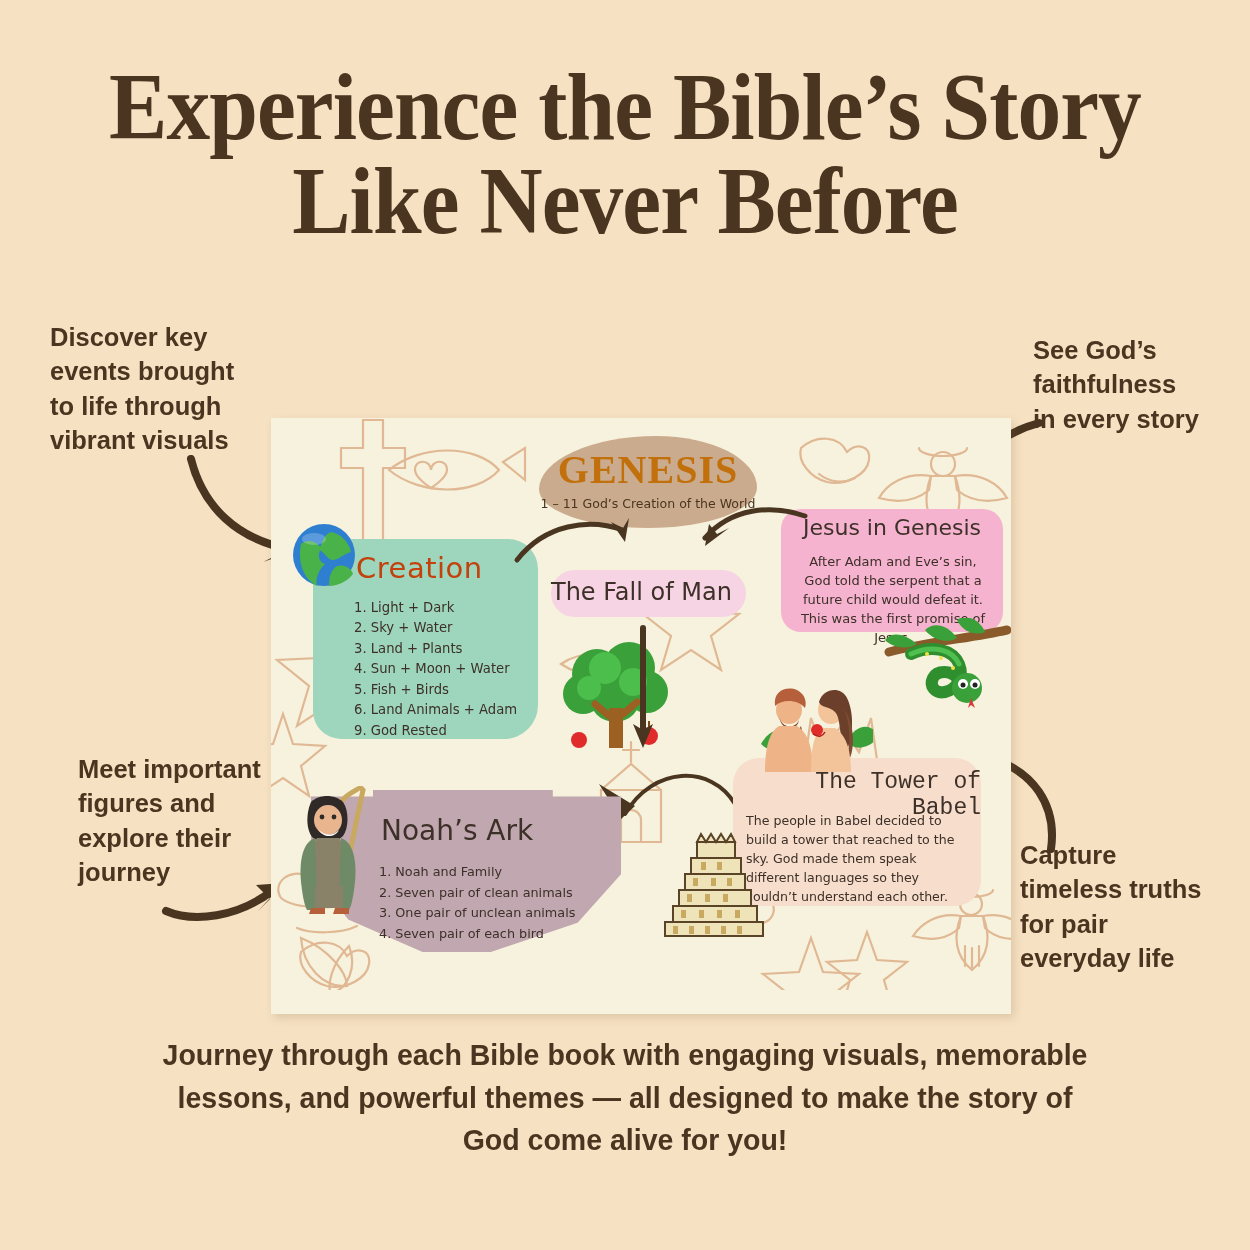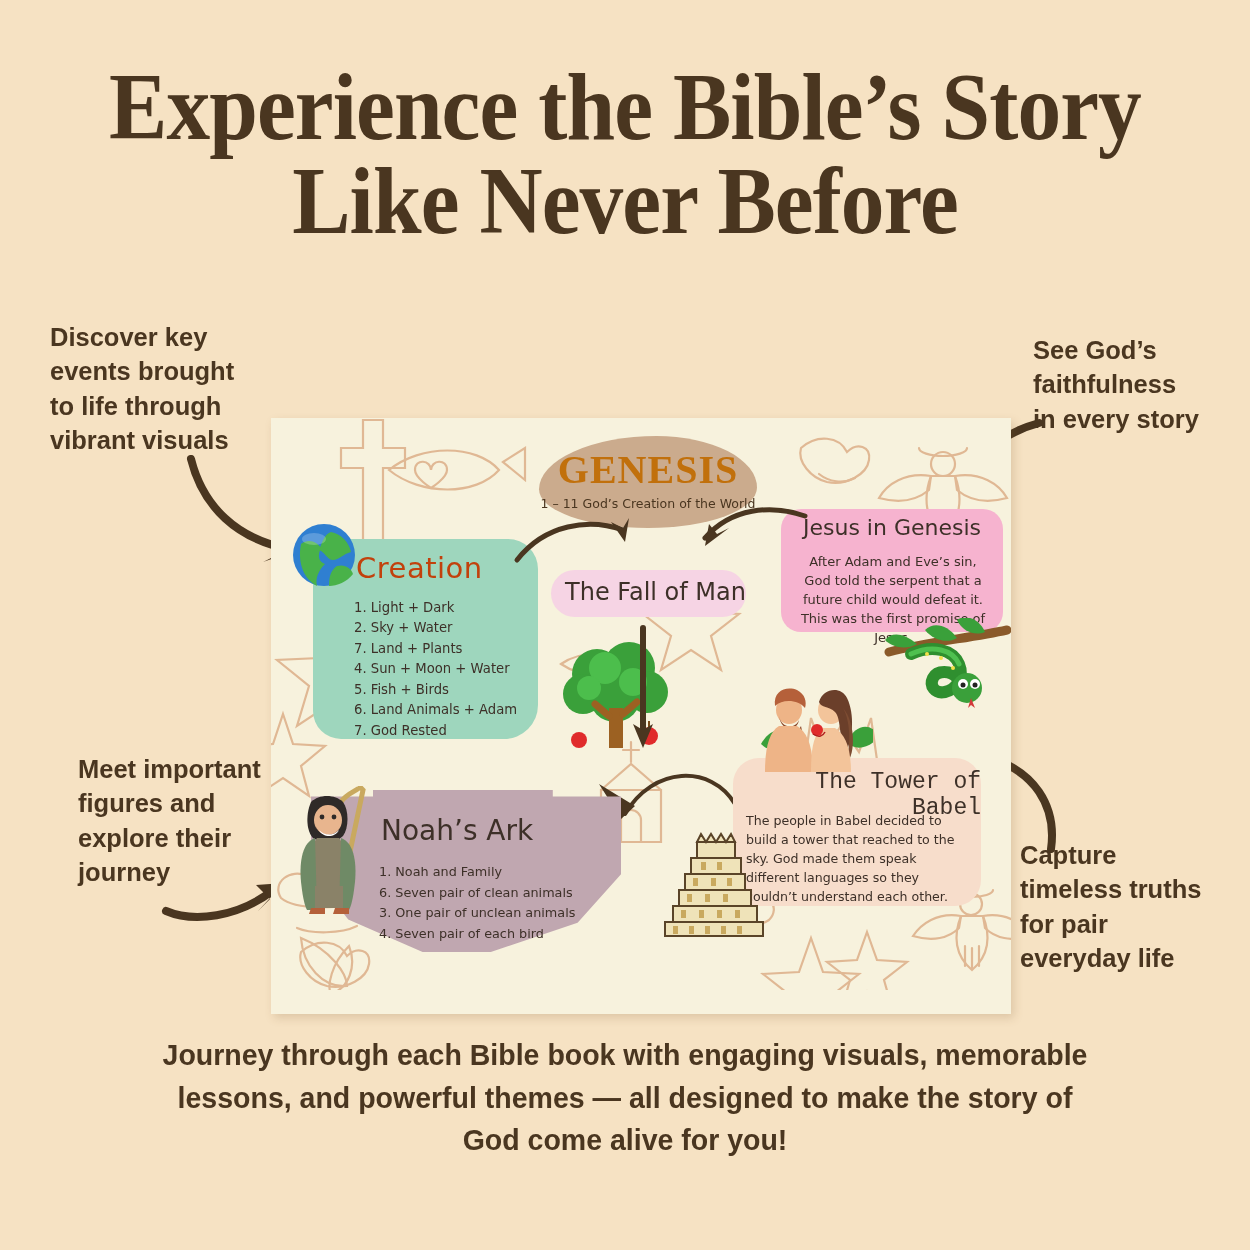--- a/index.html
+++ b/index.html
@@ -91,21 +91,21 @@
     font-size:13.2px; line-height:1.55; color:#3d3028;
   }
 
   
   .fall-pill{
     position:absolute; left:280px; top:152px; width:195px; height:47px;
     background:#f6d4e4; border-radius:24px;
   }
   .fall-title{
     position:absolute; left:280px; top:160px; width:195px;
-    text-align:right;
+    text-align:left;
     font-family:"DejaVu Sans", sans-serif;
     font-size:24px; color:#3d3028;
   }
   .fall-text{
     position:absolute; left:393px; top:237px; width:115px;
     font-family:"DejaVu Sans", sans-serif;
     font-size:13px; line-height:1.45; color:#3d3028;
   }
 
   
@@ -278,25 +278,25 @@
     <circle cx="33" cy="33" r="31" fill="#2f7fd1"></circle>
     <path d="M10 22 c8 -6 16 -2 20 4 c-4 8 -2 14 4 16 c-6 6 -10 14 -8 22 c-12 -6 -20 -22 -16 -42z" fill="#49b249"></path>
     <path d="M40 10 c10 2 18 10 20 20 c-8 2 -12 8 -18 8 c-6 0 -8 -8 -14 -10 c4 -10 6 -16 12 -18z" fill="#49b249"></path>
     <path d="M46 44 c8 -2 14 2 16 8 c-6 8 -16 12 -24 12 c0 -10 2 -16 8 -20z" fill="#49b249"></path>
     <ellipse cx="23" cy="17" rx="12" ry="6" fill="#ffffff" opacity=".22"></ellipse>
   </svg>
   <div class="creation-title">Creation</div>
   <ul class="creation-list">
       <li>1. Light + Dark</li>
       <li>2. Sky + Water</li>
-      <li>7. Land + Plants</li>
+      <li>3. Land + Plants</li>
       <li>4. Sun + Moon + Water</li>
       <li>5. Fish + Birds</li>
       <li>6. Land Animals + Adam</li>
-      <li>7. God Rested</li>
+      <li>9. God Rested</li>
     </ul>
 
   <div class="fall-pill"></div>
   <div class="fall-title">The Fall of Man</div>
   <svg class="art" style="left:292px;top:218px;" width="108" height="116" viewBox="0 0 108 116">
     <g fill="#3aa03a">
       <circle cx="34" cy="38" r="25"></circle>
         <circle cx="66" cy="32" r="26"></circle>
       <circle cx="20" cy="58" r="20"></circle>
         <circle cx="84" cy="56" r="21"></circle>
@@ -369,21 +369,21 @@
     <path d="M28 52 h22 l8 12 v40 h-38 v-40z" fill="#8a8268"></path>
     <path d="M26 52 c-12 4 -16 22 -14 44 c2 18 4 24 6 28 h10 z" fill="#6f8a66"></path>
     <path d="M52 52 c12 4 16 22 14 44 c-2 18 -4 24 -6 28 h-10 z" fill="#6f8a66"></path>
     <path d="M26 100 h28 v22 h-28z" fill="#8a8268"></path>
     <path d="M22 122 h14 v6 h-16z" fill="#b5603a"></path>
     <path d="M46 122 h14 v6 h-16z" fill="#b5603a"></path>
   </svg>
   <div class="ark-title">Noah’s Ark</div>
   <ul class="ark-list">
       <li>1. Noah and Family</li>
-      <li>6. Seven pair of clean animals</li>
+      <li>2. Seven pair of clean animals</li>
       <li>3. One pair of unclean animals</li>
       <li>4. Seven pair of each bird</li>
     </ul>
 
   <div class="babel-card"></div>
   <div class="babel-title">The Tower of Babel</div>
   <div class="babel-text">The people in Babel decided to build a tower that reached to the sky. God made them speak different languages so they couldn’t understand each other.</div>
   <svg class="art" style="left:388px;top:400px;" width="110" height="128" viewBox="0 0 110 128">
     <g stroke="#5a4428" stroke-width="2" fill="#efe3b9">
       <path d="M6 118 h98 v-14 h-98z"></path>

